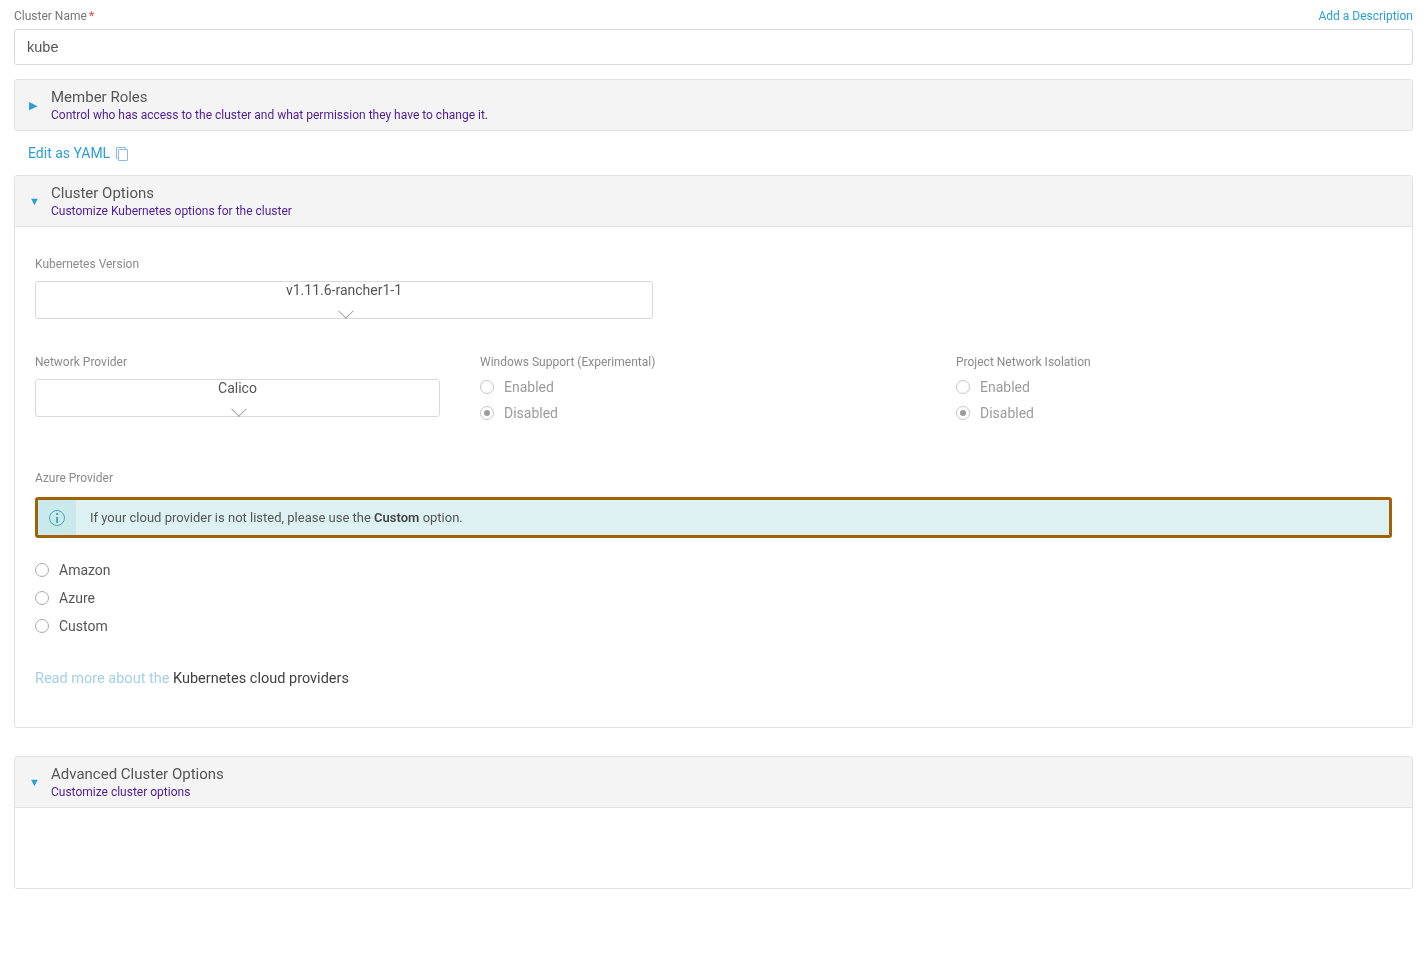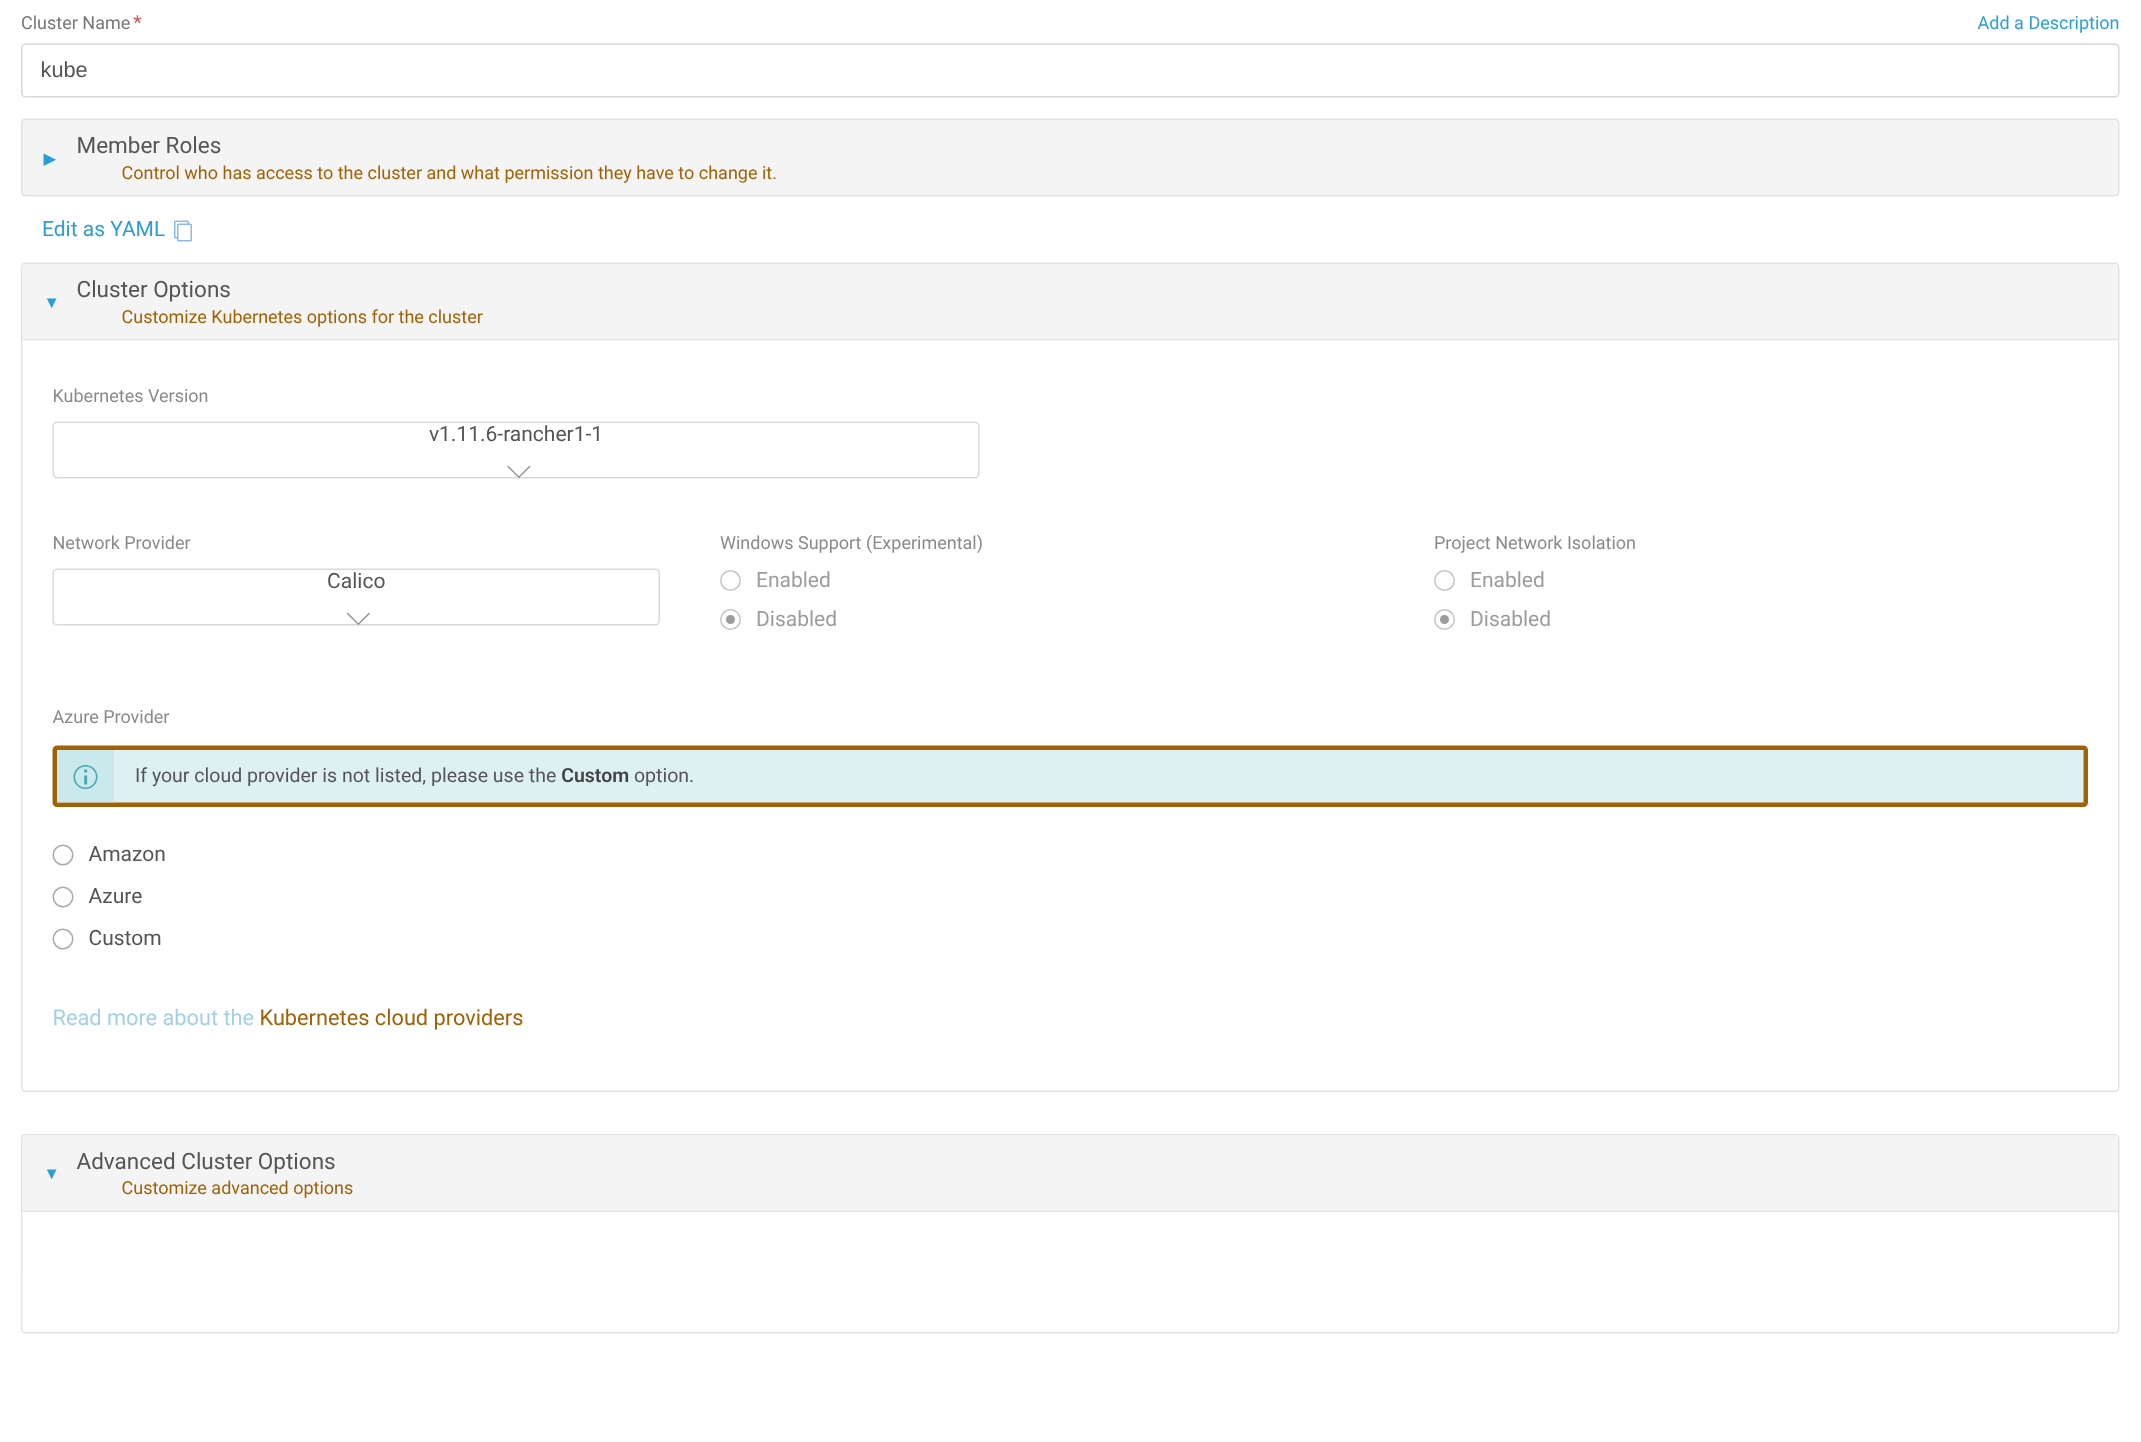--- a/index.html
+++ b/index.html
@@ -56,23 +56,22 @@
     display: inline-block;
   }
   .panel-header .titles { display:flex; flex-direction:column; }
   .panel-title {
     font-size: 15px;
     color: #555;
     font-weight: 400;
   }
   .panel-sub {
     font-size: 12px;
-    color: #a16207;
+    color: #4c1d95;
     margin-top: 2px;
-    margin-left: 30px;
   }
   .edit-yaml {
     color: #2a9fd6;
     font-size: 14px;
     margin: 0 0 14px 14px;
     display: inline-flex;
     align-items: center;
     cursor: pointer;
     gap: 6px;
   }
@@ -129,21 +128,21 @@
   }
   .info-banner .icon-box .info-icon::after {
     content:""; position:absolute; width:1.8px; height:1.8px; background:#4aa8b3; left:50%; top:2.5px; transform:translateX(-50%);
   }
   .info-banner .msg { padding:10px 14px; }
   .info-banner .msg b { font-weight:600; color:#444;}
 
   .cloud-radios .radio-line { margin-bottom:12px; font-size:14px; color:#555;}
   .read-more { margin-top:36px; font-size:14.5px; }
   .read-more .muted { color:#a3d0e6; }
-  .read-more .linked { color:#a16207; cursor:pointer; }
+  .read-more .linked { color:#404040; cursor:pointer; }
 
   .k8s-version-block { max-width: 618px; }
   .net-provider-block { max-width:405px; }
 
   .adv-wrap { border:1px solid #e2e2e2; border-radius:3px; }
   .adv-wrap .panel-header { border:none; border-bottom:1px solid #e2e2e2; margin-bottom:0; border-radius:3px 3px 0 0;}
   .adv-body { height:80px; }
 </style>
 </head>
 <body>
@@ -256,20 +255,20 @@
 
   </div>
 </div>
 
 
 <div class="adv-wrap">
   <div class="panel-header">
     <span class="triangle">▼</span>
     <div class="titles">
       <span class="panel-title">Advanced Cluster Options</span>
-      <span class="panel-sub">Customize advanced options</span>
+      <span class="panel-sub">Customize cluster options</span>
     </div>
   </div>
   <div class="adv-body"></div>
 </div>
 
 
 
 
 </body></html>

